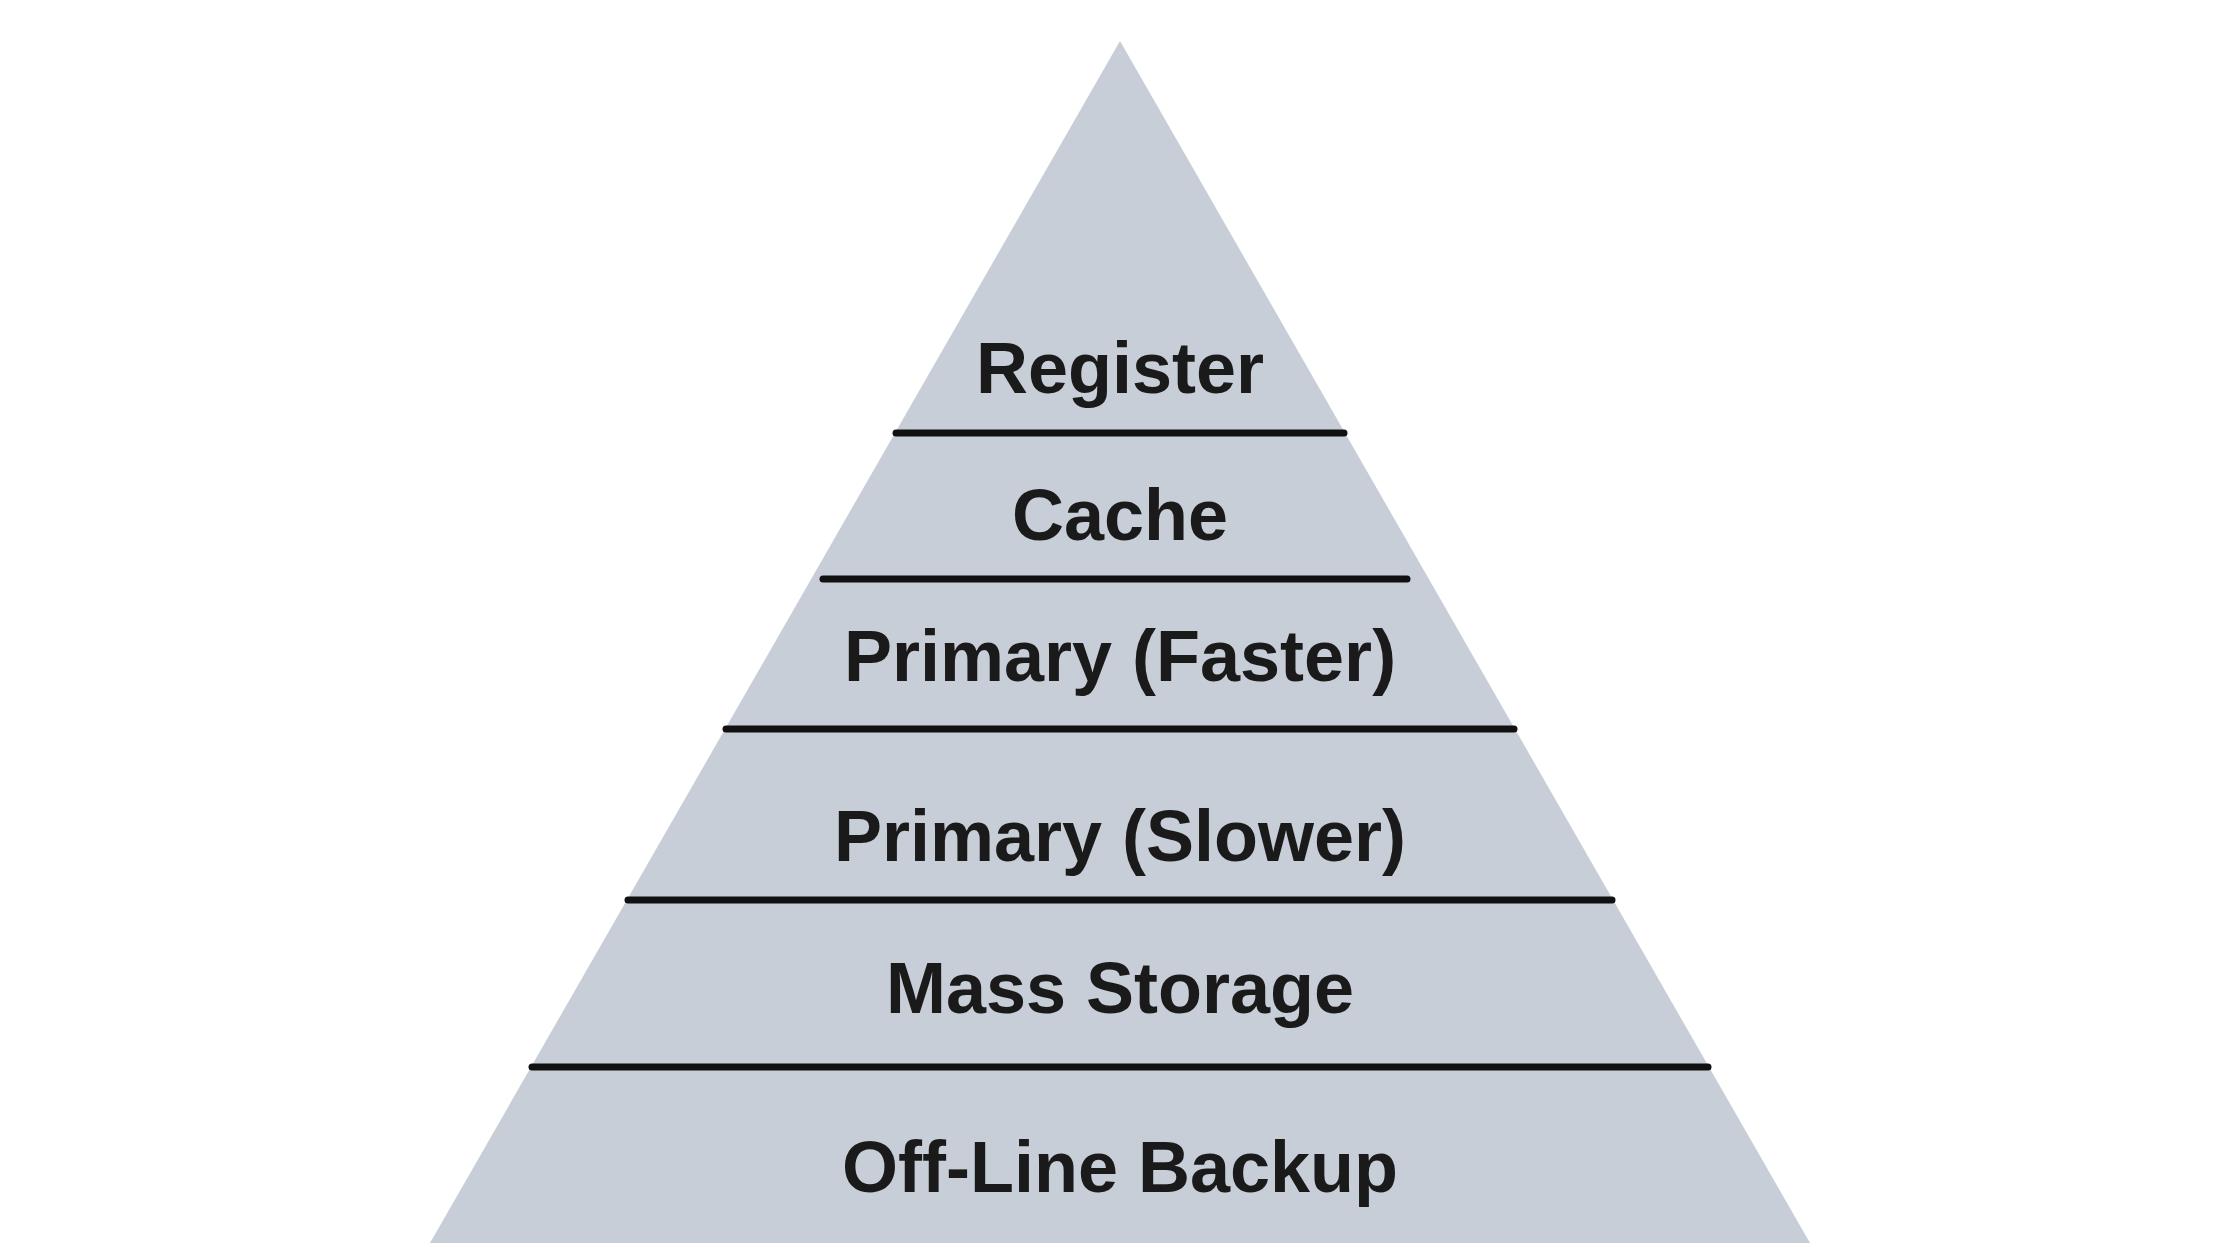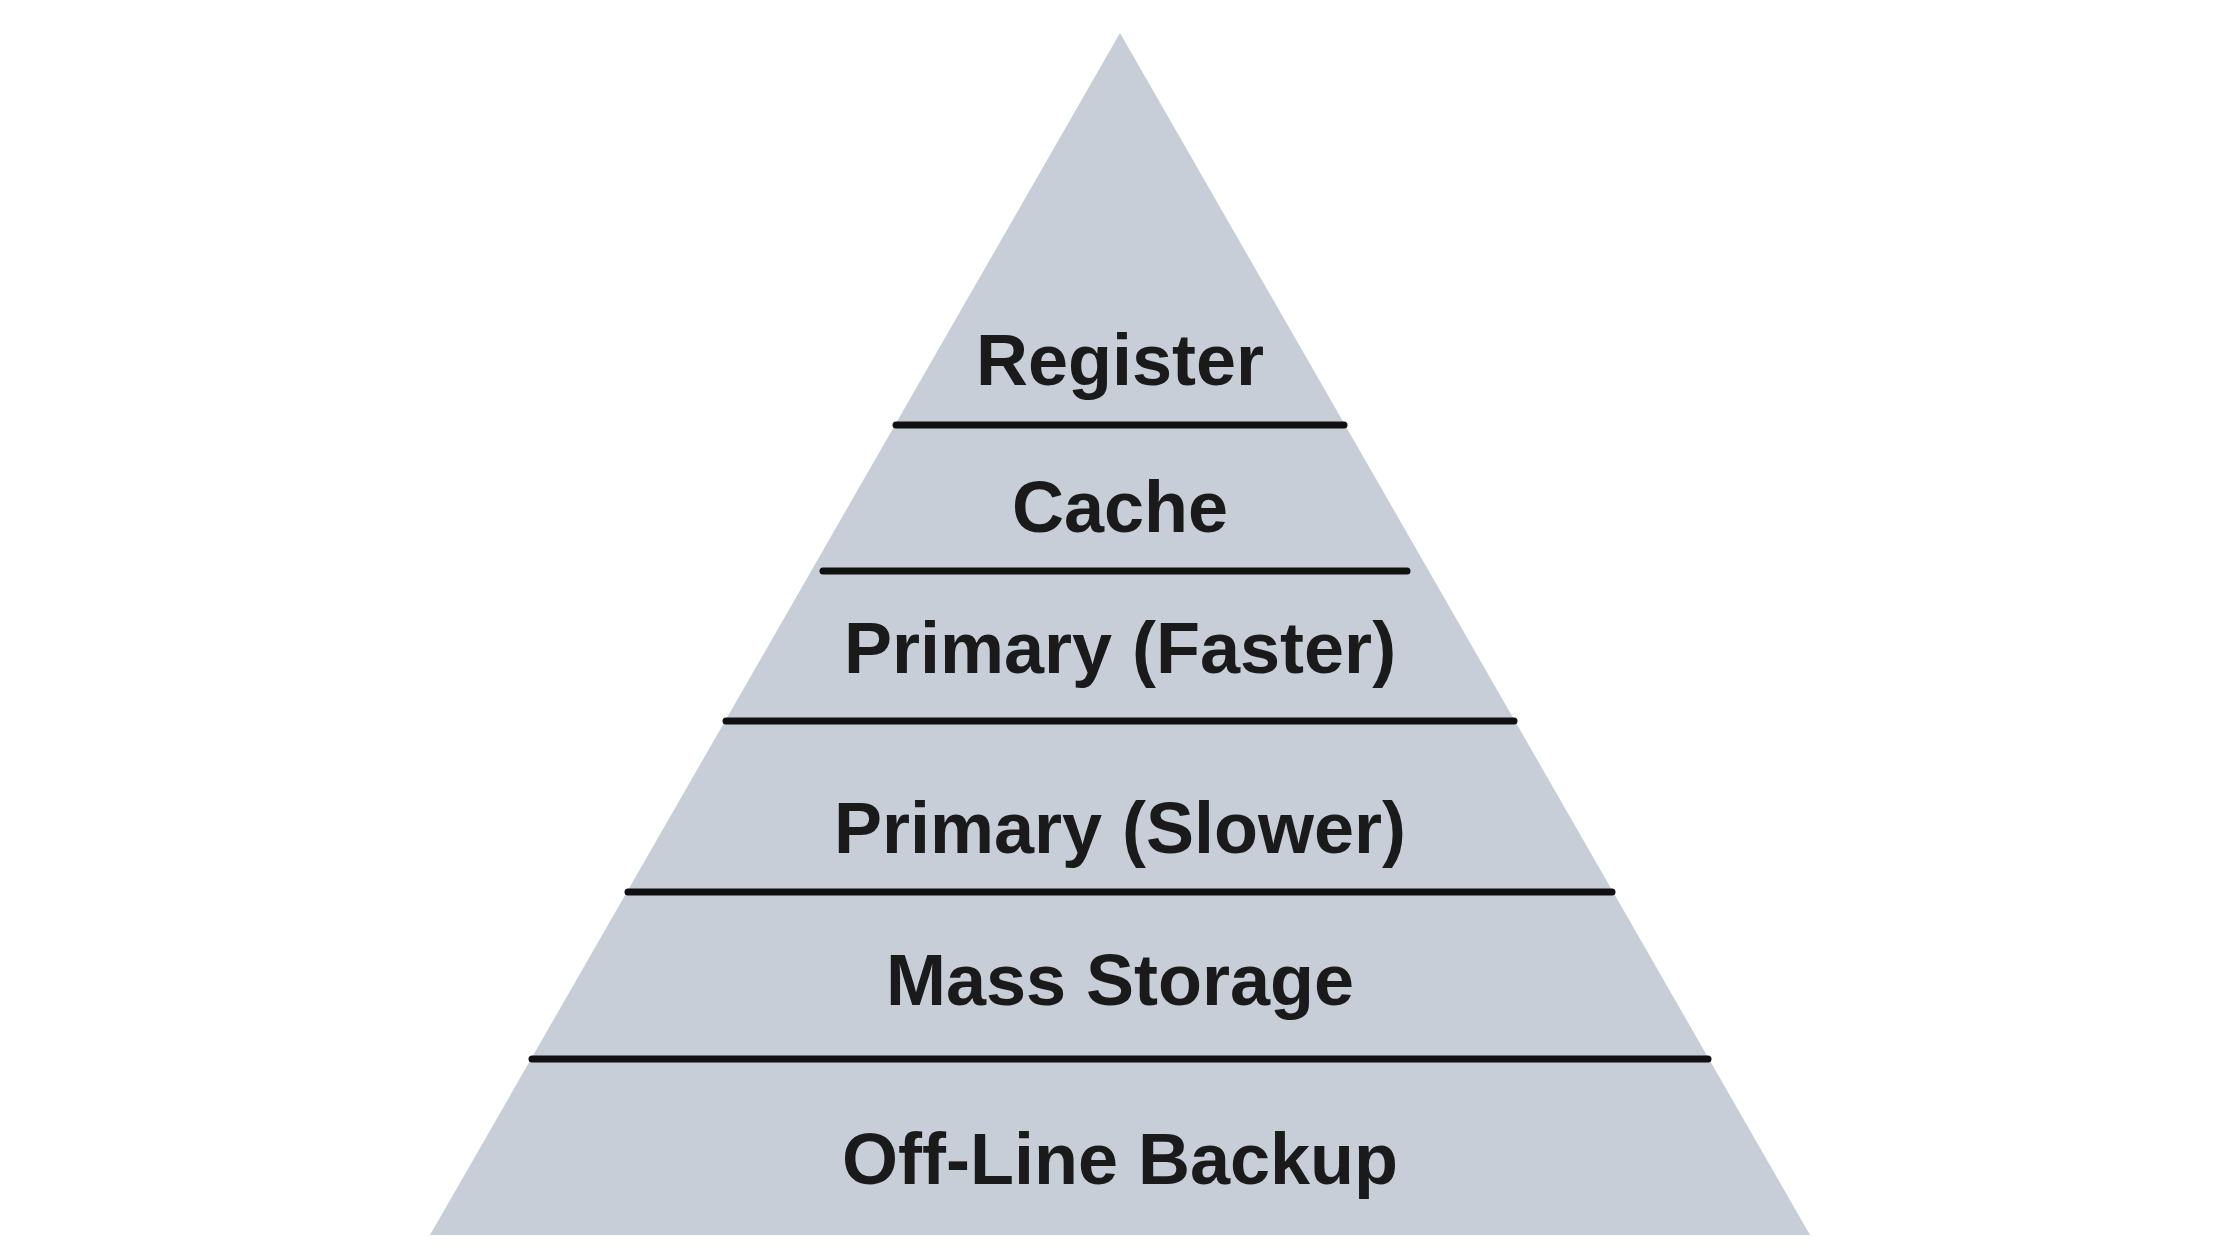--- a/index.html
+++ b/index.html
@@ -15,21 +15,21 @@
     width:100%;
     height:100%;
     overflow:hidden;
   }
   .canvas{
     width:2240px;
     height:900px;
     max-width:100vw;
     background:var(--background);
     display:block;
-    margin:0 auto;
+    margin:8px auto;
   }
   svg{
     display:block;
     width:100%;
     height:auto;
   }
   .pyr{
     fill:var(--pyramid-fill);
     stroke:none;
   }

